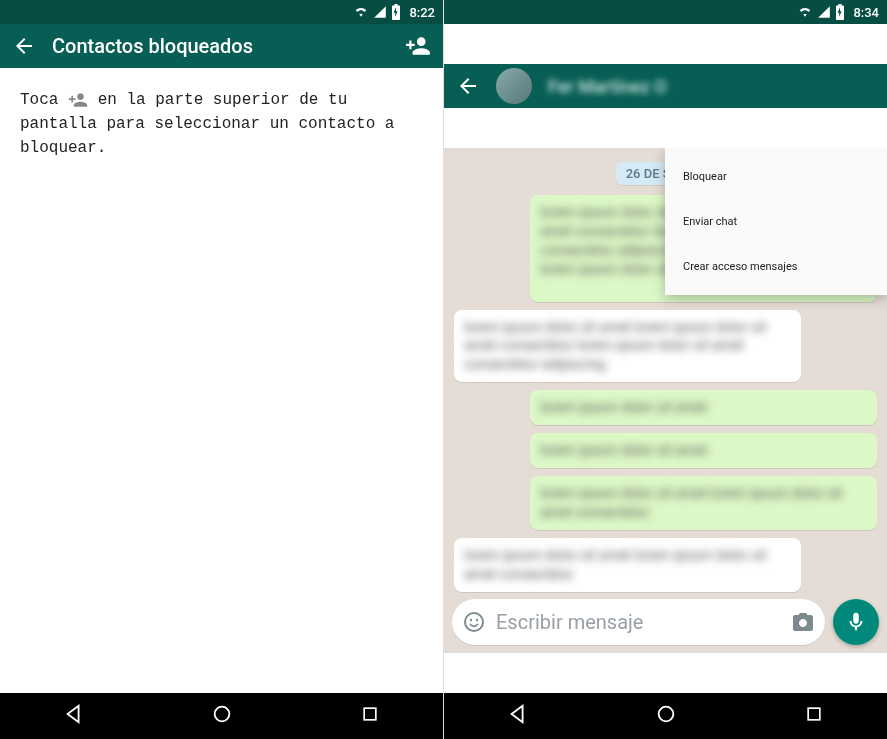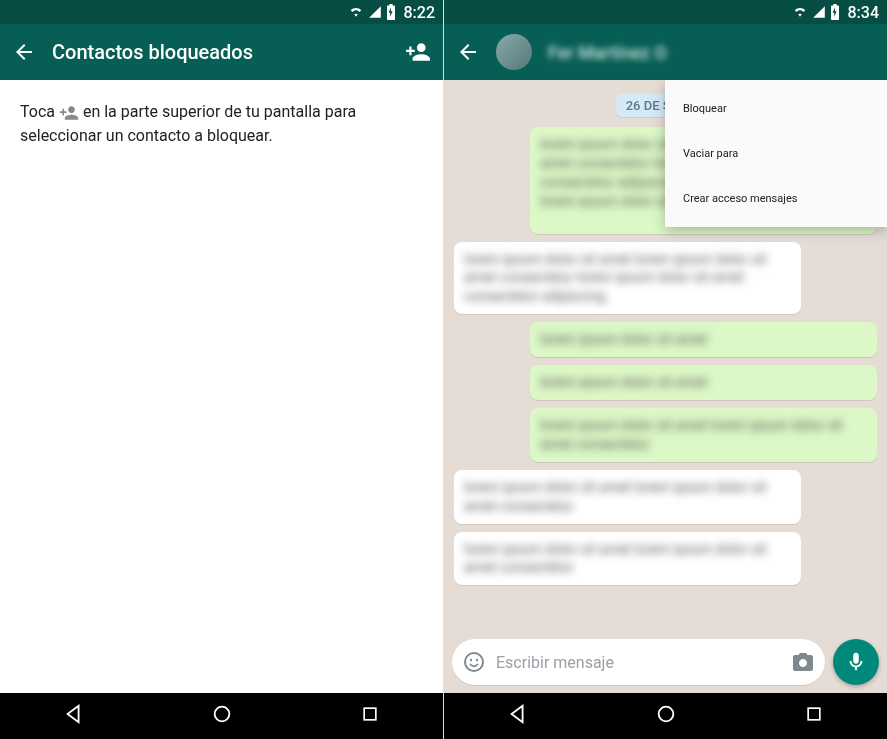--- a/index.html
+++ b/index.html
@@ -12,41 +12,41 @@
     overflow: hidden;
   }
   .screen {
     position: relative;
     height: 100%;
     display: flex;
     flex-direction: column;
     background: #fff;
   }
   .screen-left { width: 444px; border-right: 1px solid #ddd; }
-  .screen-right { width: 443px; }
+  .screen-right { width: 443px; gap: 40px; }
 
   
   .status-bar {
     height: 24px;
     background: #064d44;
     color: #fff;
     display: flex;
     justify-content: flex-end;
     align-items: center;
     gap: 4px;
     padding-right: 8px;
-    font-size: 16px;
+    font-size: 13px;
     font-weight: 500;
   }
   .status-bar svg { fill: #fff; }
   .status-time { margin-left: 4px; }
 
   
   .app-bar {
-    height: 56px;
+    height: 44px;
     background: #075e54;
     color: #fff;
     display: flex;
     align-items: center;
     padding: 0 12px;
     gap: 16px;
     position: relative;
   }
   .app-bar-title {
     font-size: 20px;
@@ -76,20 +76,21 @@
     flex:1;
   }
 
   
   .content-left {
     flex: 1;
     padding: 20px;
     font-size: 16px;
     color: #222;
     line-height: 1.5;
+    font-family: Liberation Mono, monospace;
   }
   .content-left p { margin-bottom: 20px; }
   .inline-icon { display:inline-flex; vertical-align:middle; }
   .inline-icon svg { fill:#888; }
 
   
   .chat-area {
     flex: 1;
     background: #e5ddd5;
     position: relative;
@@ -159,21 +160,21 @@
     border-radius: 24px;
     height: 46px;
     display:flex;
     align-items:center;
     padding: 0 10px;
     gap:10px;
     box-shadow: 0 1px 1px rgba(0,0,0,0.1);
   }
   .input-box .placeholder {
     color:#9aa0a6;
-    font-size:16px;
+    font-size:20px;
     flex:1;
   }
   .input-box svg { fill:#7d8a8e; }
   .mic-btn {
     width:46px;
     height:46px;
     border-radius:50%;
     background:#00897b;
     display:flex;
     align-items:center;
@@ -346,21 +347,21 @@
       <div class="mic-btn">
         <svg width="22" height="22" viewBox="0 0 24 24">
             <path d="M12 14c1.7 0 3-1.3 3-3V5c0-1.7-1.3-3-3-3S9 3.3 9 5v6c0 1.7 1.3 3 3 3zm5-3c0 2.8-2.2 5-5 5s-5-2.2-5-5H5c0 3.5 2.6 6.4 6 6.9V21h2v-3.1c3.4-.5 6-3.4 6-6.9h-2z"></path>
           </svg>
       </div>
     </div>
 
     <div class="menu" id="menu">
 
     <div class="menu-item">Bloquear</div>
-        <div class="menu-item">Vaciar para</div>
+        <div class="menu-item">Enviar chat</div>
         <div class="menu-item">Crear acceso mensajes</div>
       </div>
   </div>
 
   <div class="nav-bar">
     <div><svg width="22" height="22" viewBox="0 0 24 24">
           <path d="M17 3 L5 12 L17 21 Z" fill="none" stroke="#fff" stroke-width="2"></path>
         </svg></div>
     <div><svg width="22" height="22" viewBox="0 0 24 24">
           <circle class="circle" cx="12" cy="12" r="8"></circle>

